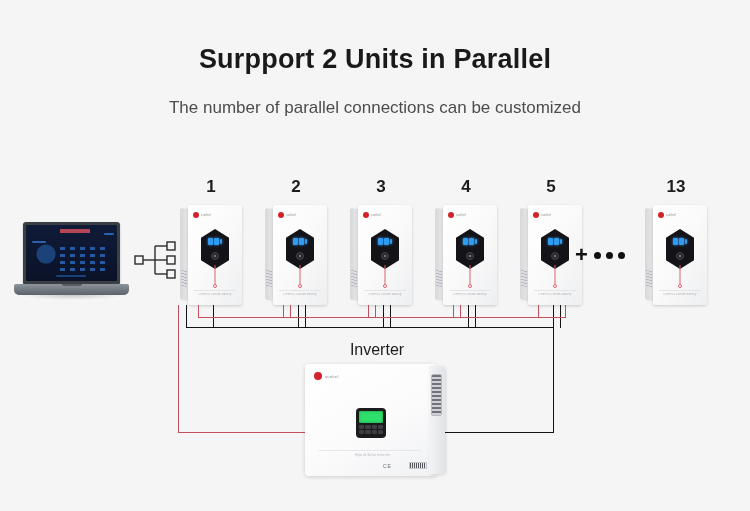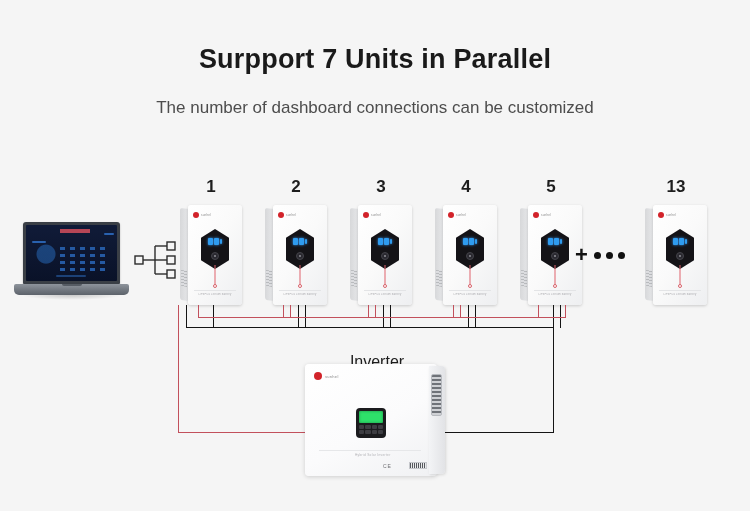--- a/index.html
+++ b/index.html
@@ -196,21 +196,20 @@
   .dot { width: 7px; height: 7px; border-radius: 50%; background: #111; }
 
   
   .inverter-wrap { position: absolute; left: 305px; top: 364px; width: 144px; height: 112px; }
   .inverter-title {
     position: absolute;
     left: 305px; top: 341px; width: 144px;
     text-align: center;
     font-size: 16px;
     color: #1d1d1d;
-    margin-top: 12px;
   }
   .inv-body {
     position:absolute; left:0; top:0; width:132px; height:112px;
     background: linear-gradient(150deg,#ffffff 0%, #fbfbfc 55%, #f0f1f3 100%);
     border-radius: 4px;
     box-shadow: 0 1px 4px rgba(0,0,0,.16);
     overflow:hidden;
   }
   .inv-right {
     position:absolute; left:124px; top:2px; width:16px; height:108px;
@@ -263,22 +262,22 @@
   .wire.blk { background: #141414; }
 
   
   .sr { position:absolute; width:1px;height:1px;overflow:hidden;clip:rect(0 0 0 0); }
 </style>
 </head>
 <body>
 
 <div class="stage">
 
-  <div class="title">Surpport 7 Units in Parallel</div>
-  <div class="subtitle">The number of dashboard connections can be customized</div>
+  <div class="title">Surpport 2 Units in Parallel</div>
+  <div class="subtitle">The number of parallel connections can be customized</div>
 
   <div class="laptop">
     <div class="laptop-lid">
       <div class="laptop-screen">
         <div class="scr-title"></div>
         <div class="scr-bar" style="left:6px; top:16px; width:14px;"></div>
         <div class="scr-dot" style="left:34px; top:22px;"></div>
         <div class="scr-dot" style="left:44px; top:22px;"></div>
         <div class="scr-dot" style="left:54px; top:22px;"></div>
         <div class="scr-dot" style="left:64px; top:22px;"></div>

